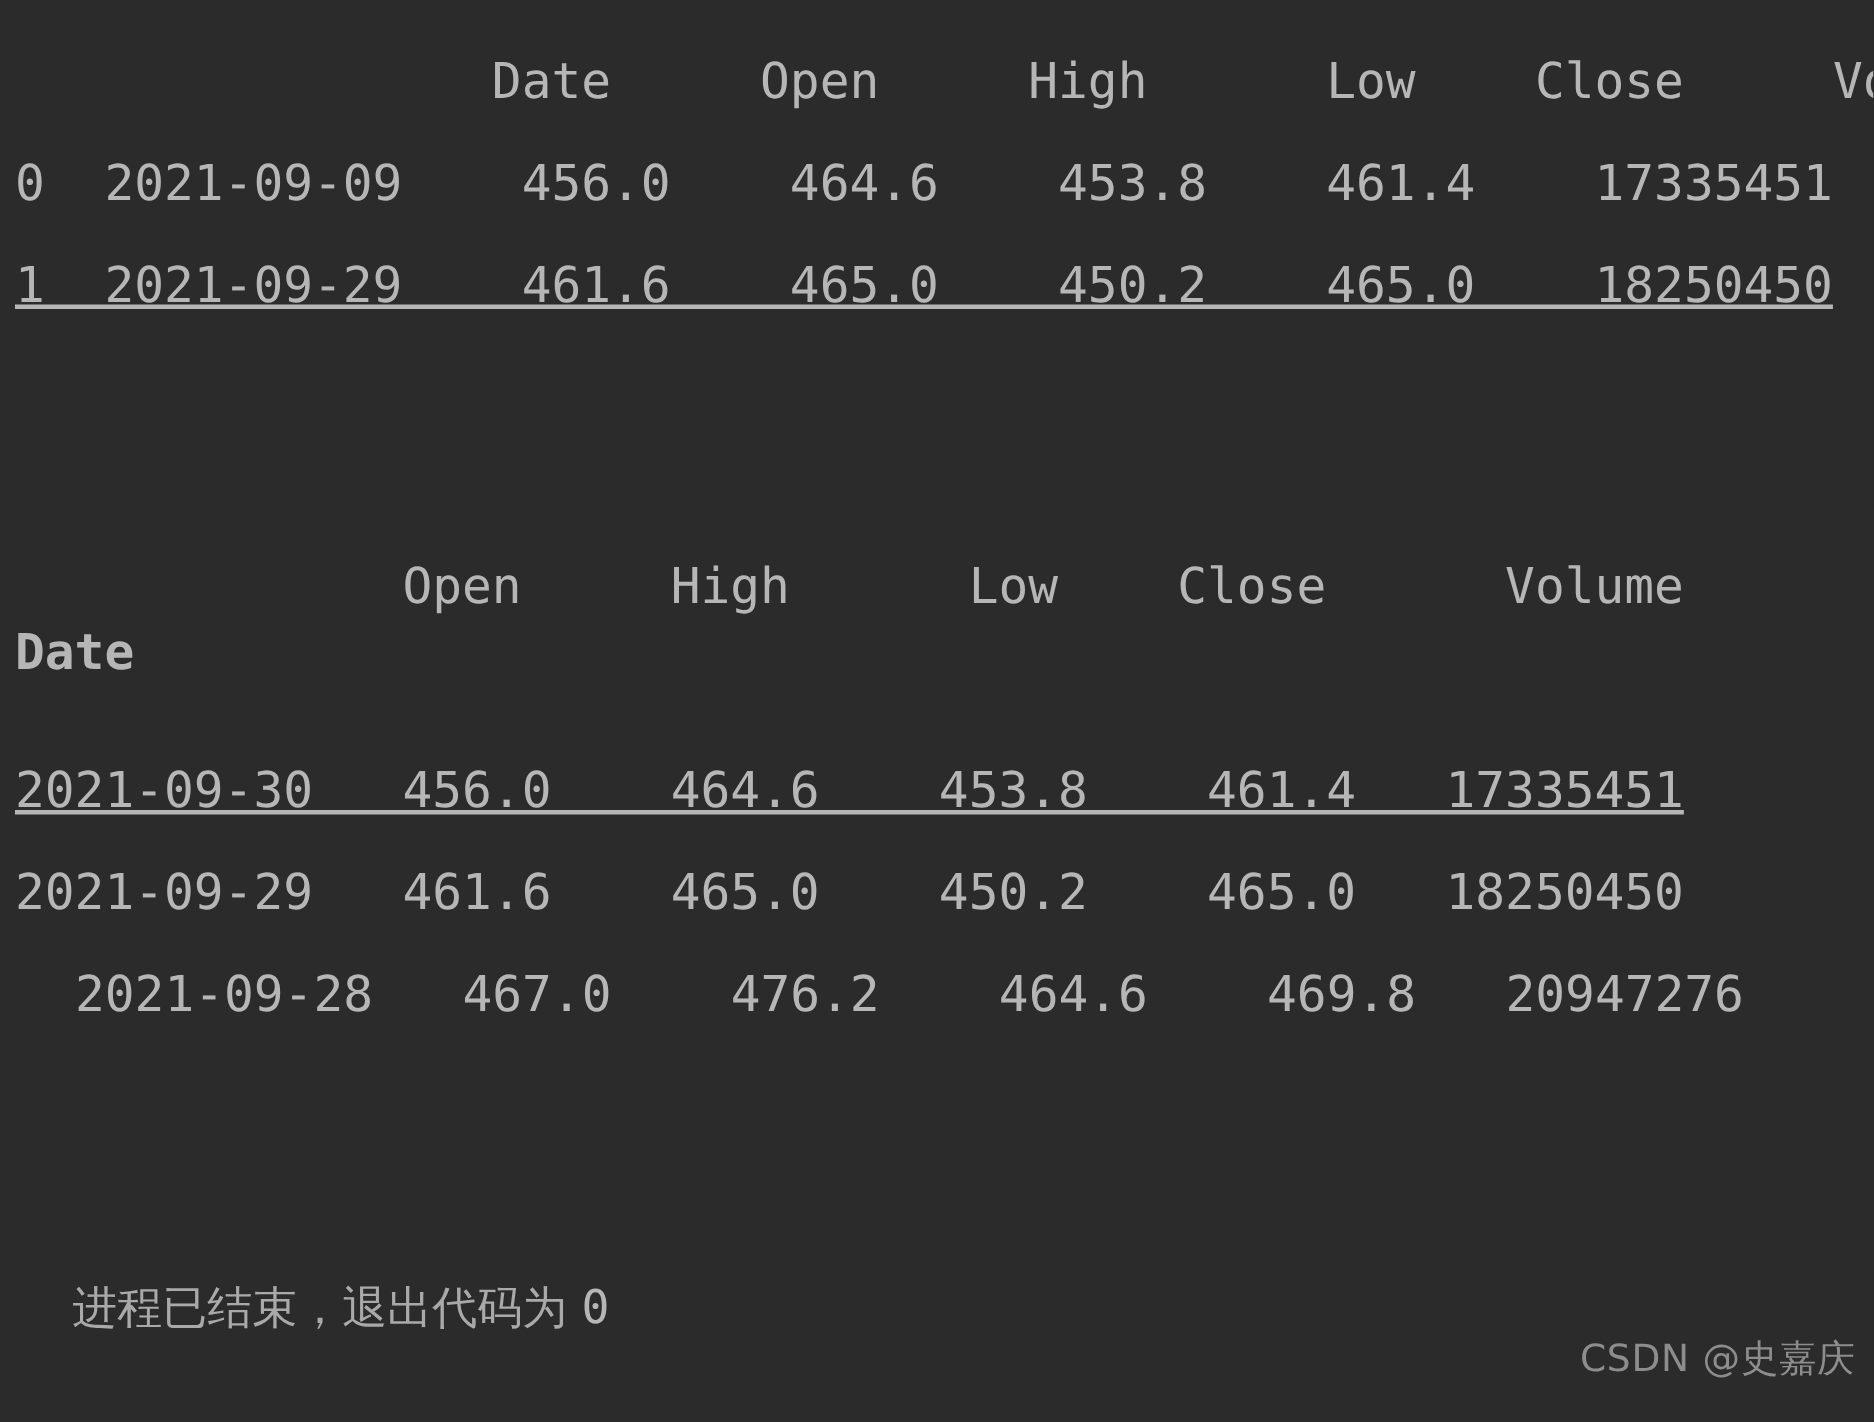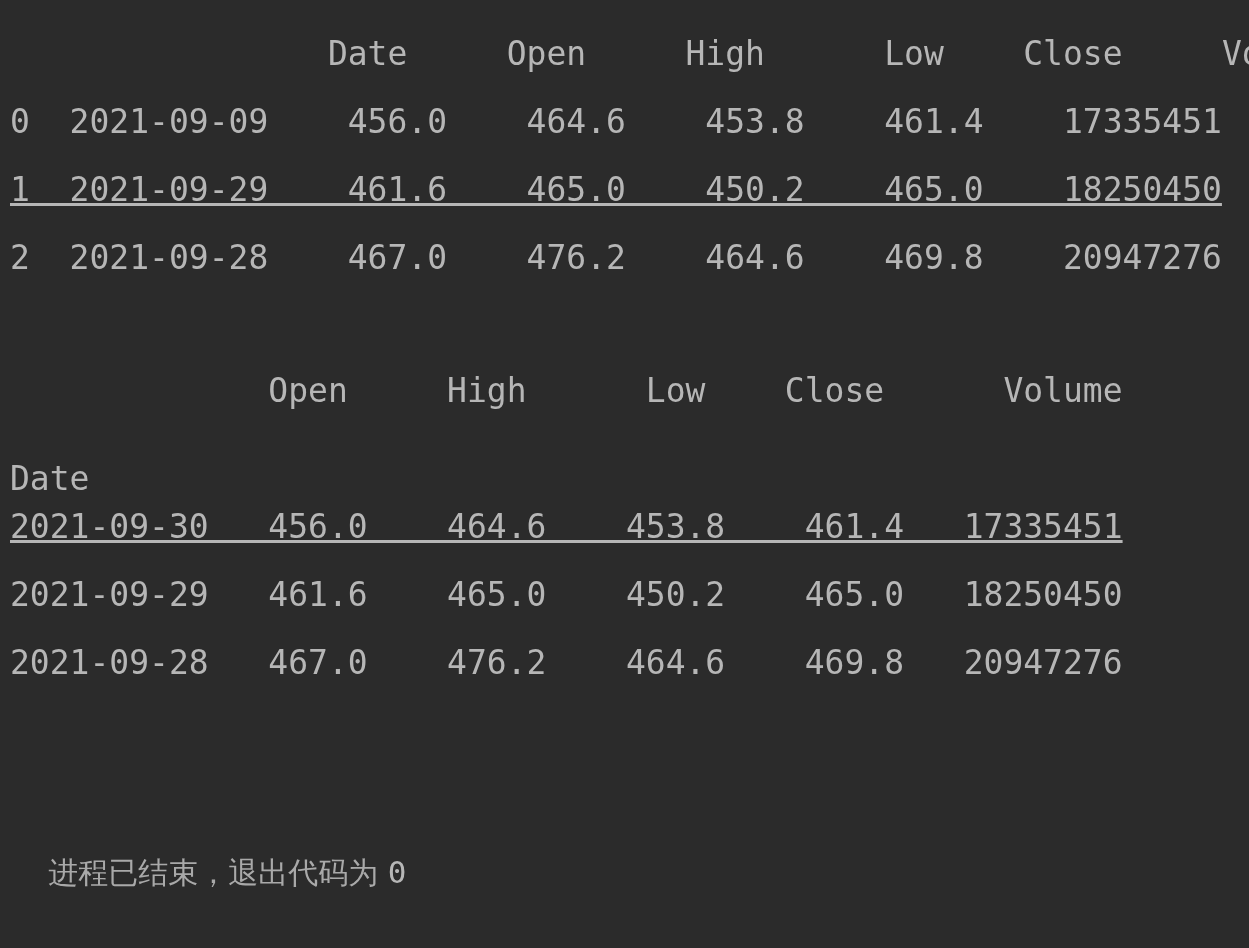--- a/index.html
+++ b/index.html
@@ -72,30 +72,30 @@
 <div id="console-root">
 
   <div class="clipped-line">      Date     Open     High      Low    Close      Volume</div>
 
   <div class="console-line" style="top:20px;">                Date     Open     High      Low    Close     Volume</div>
 
   <div class="console-line" style="top:88px;">0  2021-09-09    456.0    464.6    453.8    461.4    17335451</div>
 
   <div class="console-line" style="top:156px;text-decoration:underline;">1  2021-09-29    461.6    465.0    450.2    465.0    18250450</div>
 
-  <div class="console-line" style="top:224px;">2  2021-09-28    467.0    476.2    464.6    469.8    20947276</div>
 
   <div class="console-line" style="top:357px;">             Open     High      Low    Close      Volume</div>
 
-  <div class="console-line" style="top:445px;">Date</div>
+  <div class="console-line" style="top:401px;font-weight:bold;">Date</div>
 
   <div class="console-line" style="top:493px;text-decoration:underline;">2021-09-30   456.0    464.6    453.8    461.4   17335451</div>
 
   <div class="console-line" style="top:561px;">2021-09-29   461.6    465.0    450.2    465.0   18250450</div>
 
-  <div class="console-line" style="top:629px;">2021-09-28   467.0    476.2    464.6    469.8   20947276</div>
+  <div class="console-line" style="top:629px;margin-left:40px;">2021-09-28   467.0    476.2    464.6    469.8   20947276</div>
 
   <div class="exit-message">
     <span>进程已结束，退出代码为 </span><span class="exit-code">0</span>
   </div>
 
+  <div class="watermark">CSDN @史嘉庆</div>
 
 </div>
 
 </body></html>

